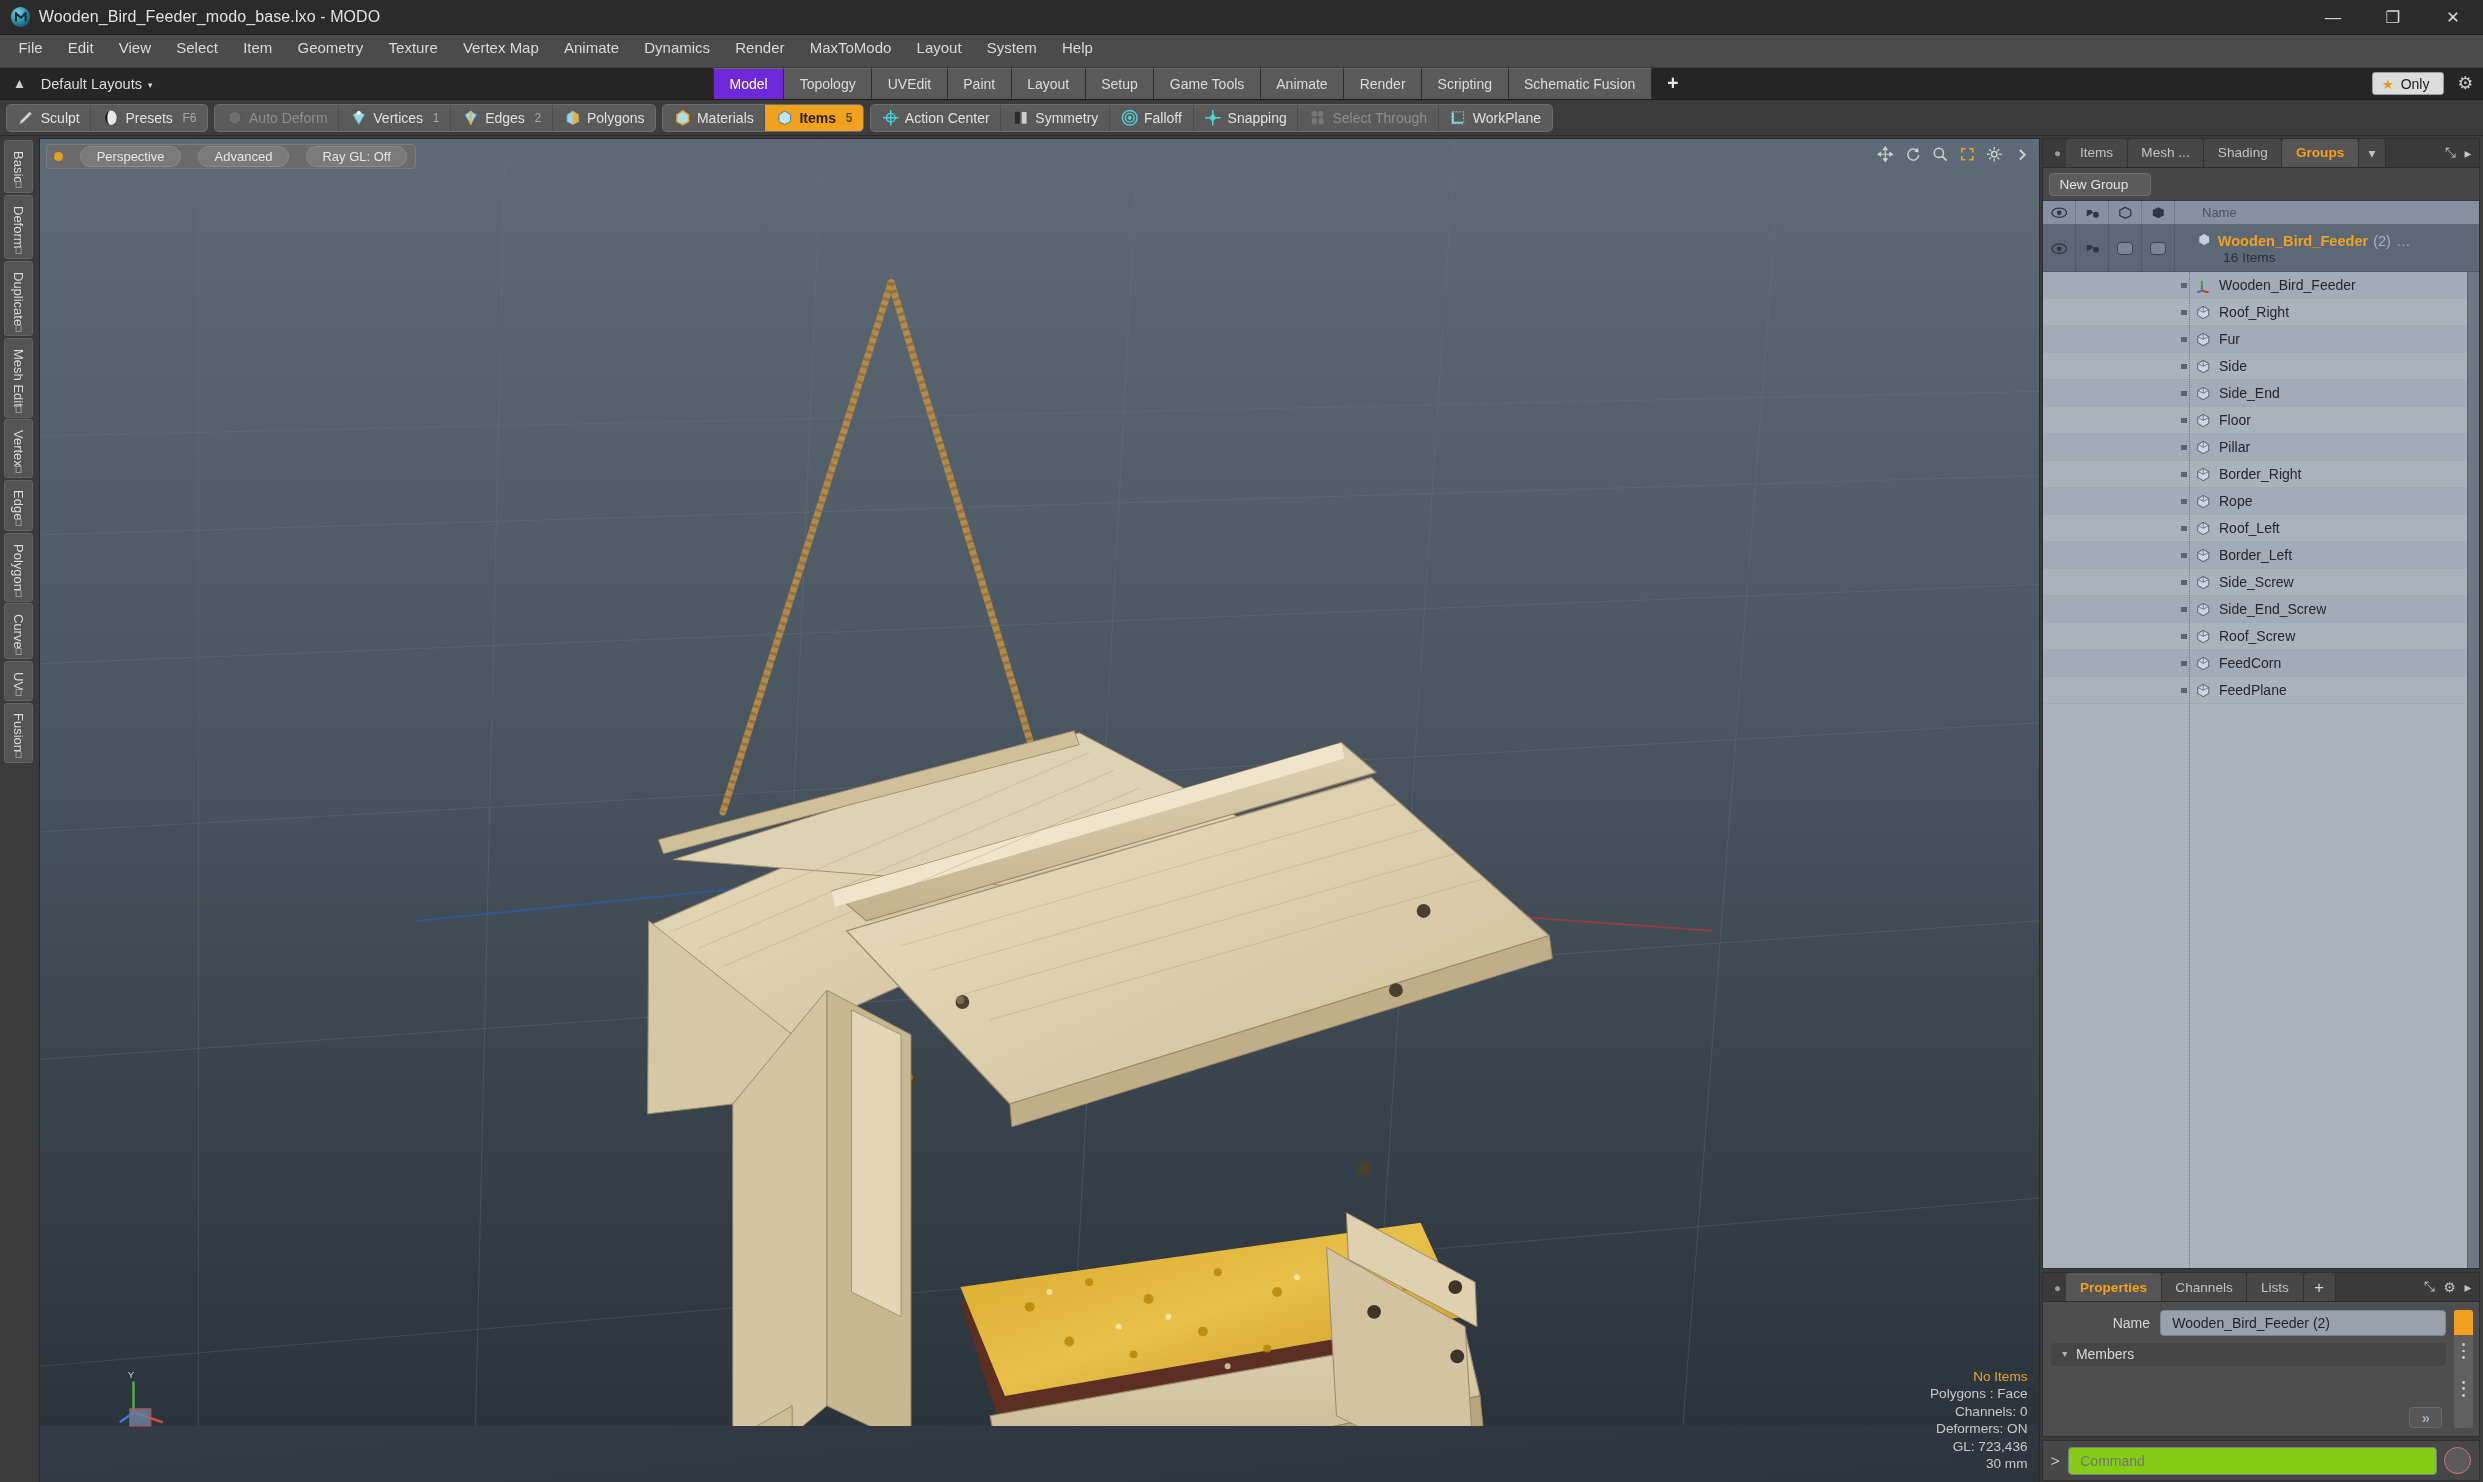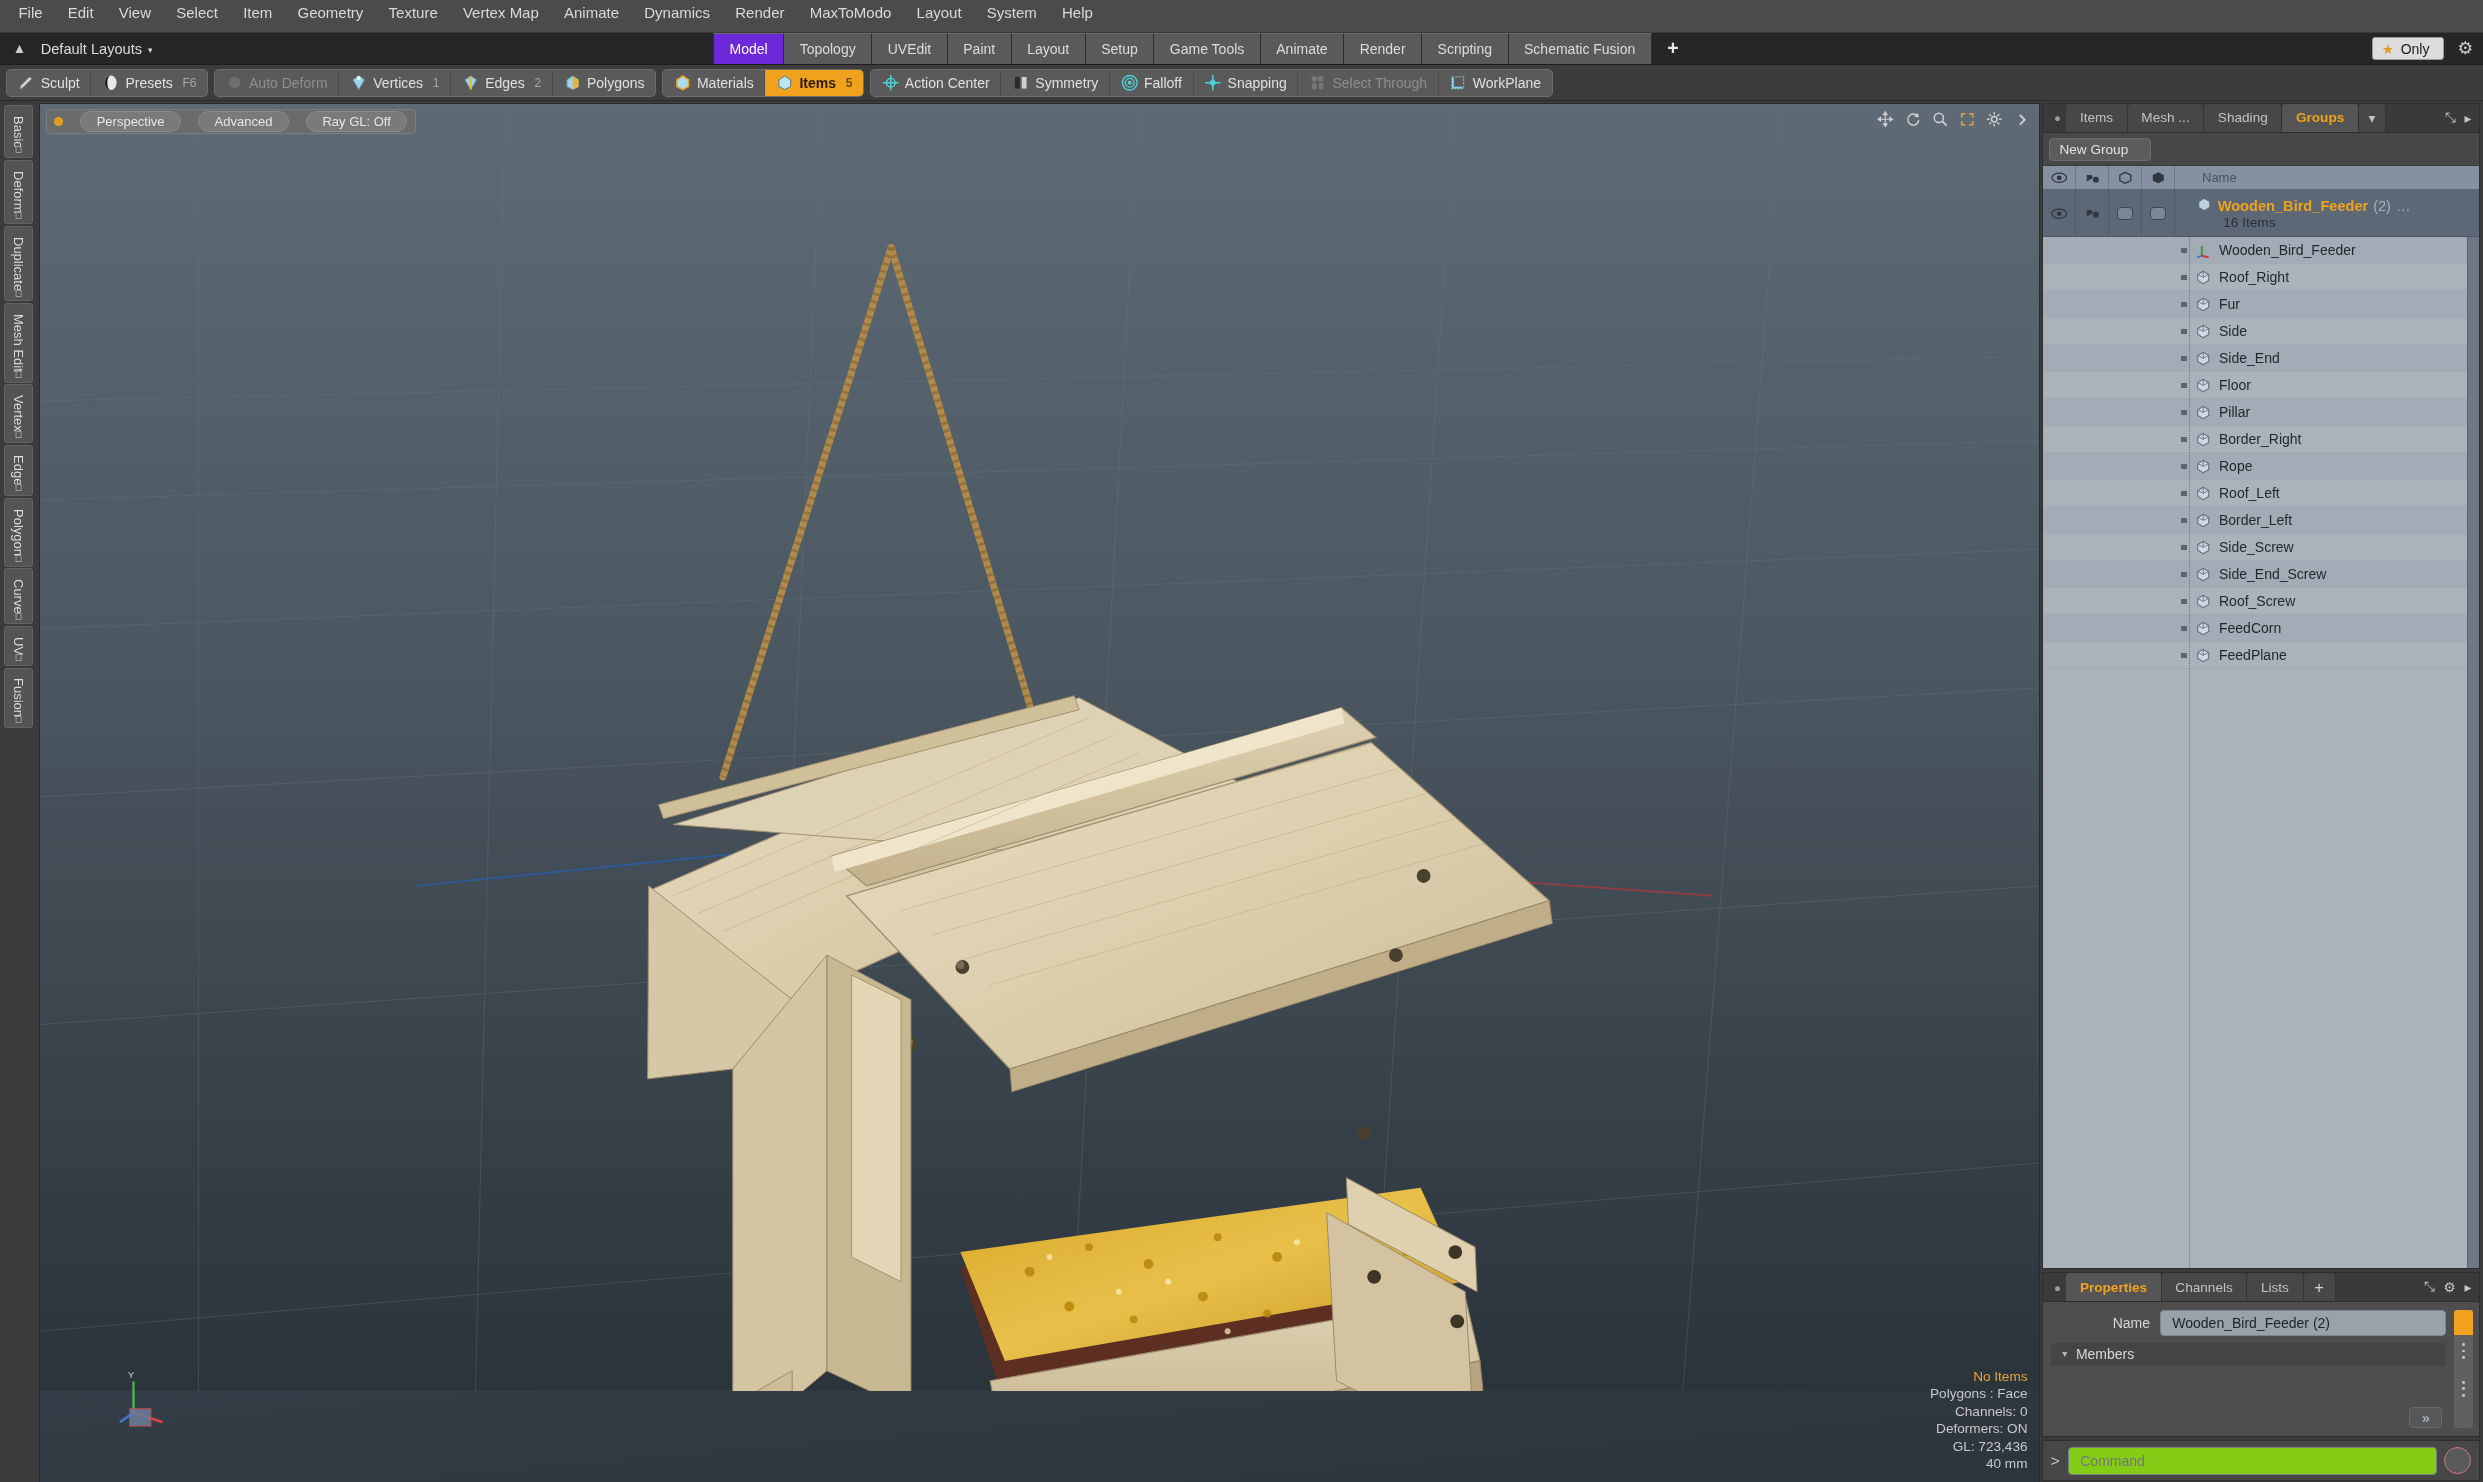--- a/index.html
+++ b/index.html
@@ -247,20 +247,32 @@
     flex: 1; background: #84cc16; border: 1px solid #757e89; border-radius: 3.9px;
     color: #40474f; font-size: 14px; padding: 4.9px 11.6px;
   }
   .cmd-rec { width: 27px; height: 27px; border-radius: 50%; border: 1.9px solid #d9747e; background: #5a5a5a; }
 </style>
 </head>
 <body>
 
 <div id="app">
 
+  <div class="titlebar">
+    <div class="app-icon">
+      <svg width="13.6" height="13.6" viewBox="0 0 14 14">
+          <path d="M2 11 L2 3 L7 8 L12 3 L12 11" stroke="#06323f" stroke-width="2.2" fill="none" stroke-linecap="round" stroke-linejoin="round"></path>
+        </svg>
+    </div>
+    <div class="title">Wooden_Bird_Feeder_modo_base.lxo - MODO</div>
+    <div class="spacer"></div>
+    <div class="win-btn">—</div>
+    <div class="win-btn">❐</div>
+    <div class="win-btn close">✕</div>
+  </div>
 
   <div class="menubar">
     <div class="mi">File</div>
     <div class="mi">Edit</div>
     <div class="mi">View</div>
     <div class="mi">Select</div>
     <div class="mi">Item</div>
     <div class="mi">Geometry</div>
     <div class="mi">Texture</div>
     <div class="mi">Vertex Map</div>
@@ -648,21 +660,21 @@
           <rect x="14" y="48" width="22" height="18" fill="#6a7f9c" opacity="0.85" stroke="#d44"></rect>
           <text x="12" y="16" fill="#cfcfcf" font-size="10" font-family="Liberation Sans">Y</text>
         </svg>
 
         <div class="vp-stats">
           <div class="hl">No Items</div>
           <div>Polygons : Face</div>
           <div>Channels: 0</div>
           <div>Deformers: ON</div>
           <div>GL: 723,436</div>
-          <div>40 mm</div>
+          <div>30 mm</div>
         </div>
       </div>
 
     </div>
 
     <div class="rightpanel">
 
       <div class="panel" style="flex:1; min-height:0;">
         <div class="panel-tabs">
           <div class="dot">●</div>

